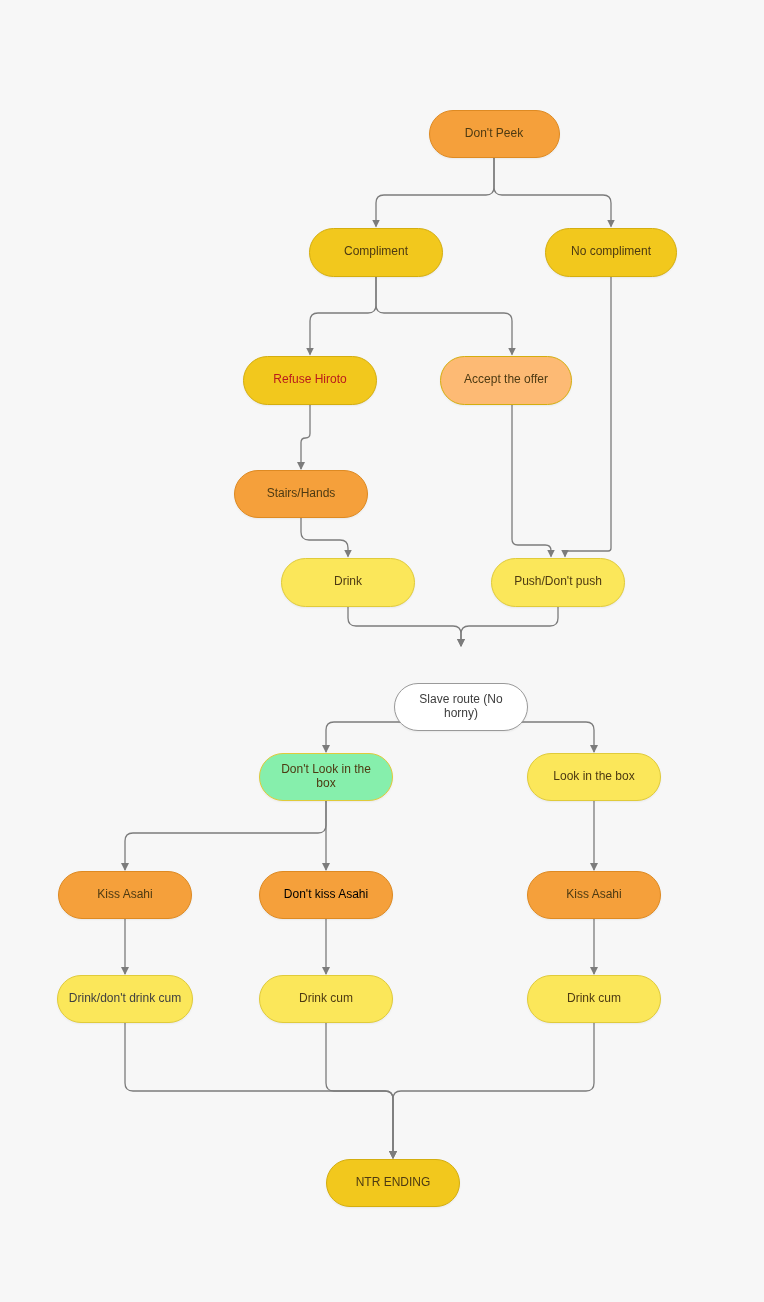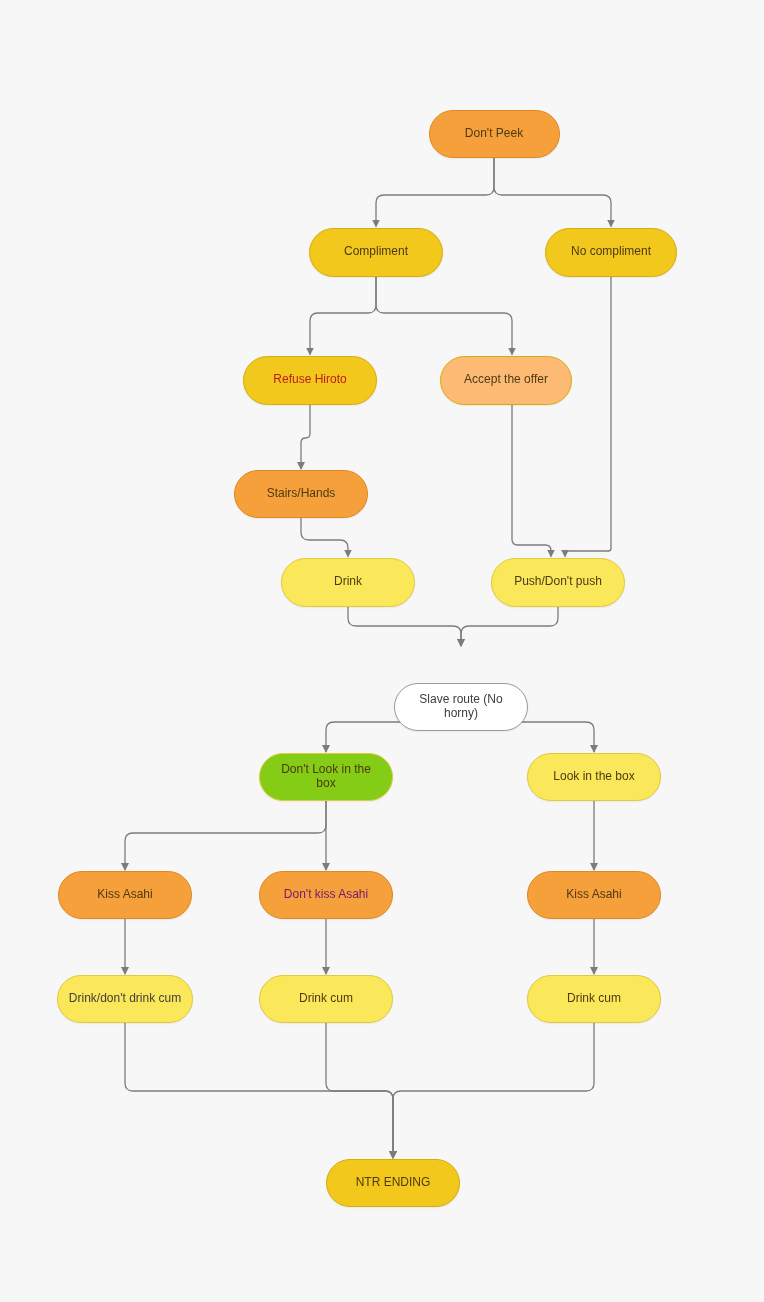--- a/index.html
+++ b/index.html
@@ -106,30 +106,30 @@
       </div>
       <div class="node" style="left: 281px; top: 557.5px; width: 134px; height: 49px; background: rgb(251, 231, 90); border-color: rgb(224, 203, 58); color: rgb(77, 58, 18);">
         <span>Drink</span>
       </div>
       <div class="node" style="left: 491px; top: 557.5px; width: 134px; height: 49px; background: rgb(251, 231, 90); border-color: rgb(224, 203, 58); color: rgb(77, 58, 18);">
         <span>Push/Don't push</span>
       </div>
       <div class="node" style="left: 394px; top: 647px; width: 134px; height: 48px; background: rgb(255, 255, 255); border-color: rgb(154, 154, 154); color: rgb(61, 61, 61); margin-top: 36px;">
         <span>Slave route (No horny)</span>
       </div>
-      <div class="node" style="left: 259px; top: 753px; width: 134px; height: 48px; background: #84cc16; border-color: rgb(224, 203, 58); color: rgb(77, 58, 18);">
+      <div class="node" style="left: 259px; top: 753px; width: 134px; height: 48px; background: #86efac; border-color: rgb(224, 203, 58); color: rgb(77, 58, 18);">
         <span>Don't Look in the box</span>
       </div>
       <div class="node" style="left: 527px; top: 753px; width: 134px; height: 48px; background: rgb(251, 231, 90); border-color: rgb(224, 203, 58); color: rgb(77, 58, 18);">
         <span>Look in the box</span>
       </div>
       <div class="node" style="left: 58px; top: 871px; width: 134px; height: 48px; background: rgb(245, 160, 59); border-color: rgb(222, 138, 34); color: rgb(77, 58, 18);">
         <span>Kiss Asahi</span>
       </div>
-      <div class="node" style="left: 259px; top: 871px; width: 134px; height: 48px; background: rgb(245, 160, 59); border-color: rgb(222, 138, 34); color: #701a75;">
+      <div class="node" style="left: 259px; top: 871px; width: 134px; height: 48px; background: rgb(245, 160, 59); border-color: rgb(222, 138, 34); color: #000000;">
         <span>Don't kiss Asahi</span>
       </div>
       <div class="node" style="left: 527px; top: 871px; width: 134px; height: 48px; background: rgb(245, 160, 59); border-color: rgb(222, 138, 34); color: rgb(77, 58, 18);">
         <span>Kiss Asahi</span>
       </div>
       <div class="node" style="left: 57px; top: 975px; width: 136px; height: 48px; background: rgb(251, 231, 90); border-color: rgb(224, 203, 58); color: #404040;">
         <span>Drink/don't drink cum</span>
       </div>
       <div class="node" style="left: 259px; top: 975px; width: 134px; height: 48px; background: rgb(251, 231, 90); border-color: rgb(224, 203, 58); color: rgb(77, 58, 18);">
         <span>Drink cum</span>

